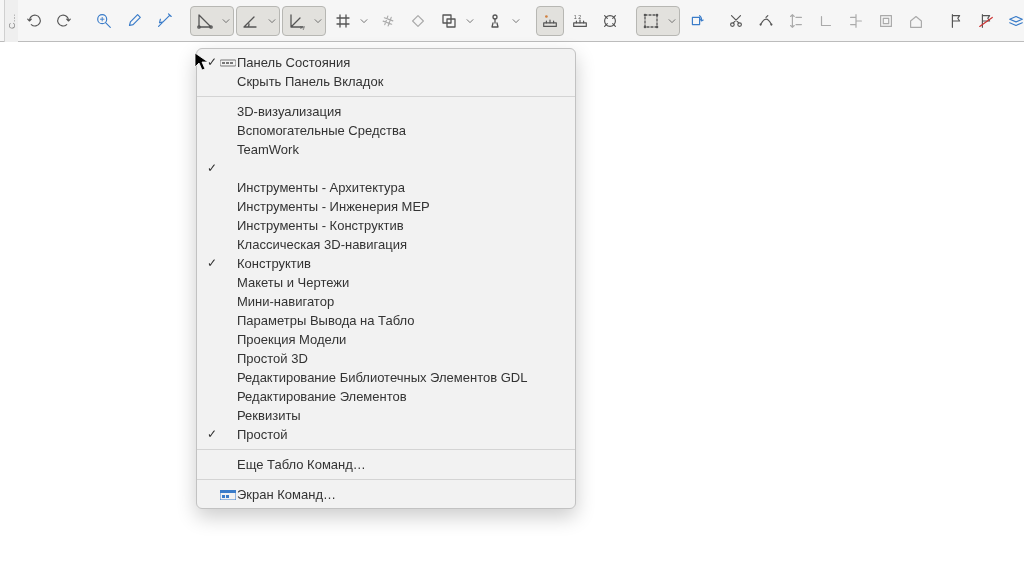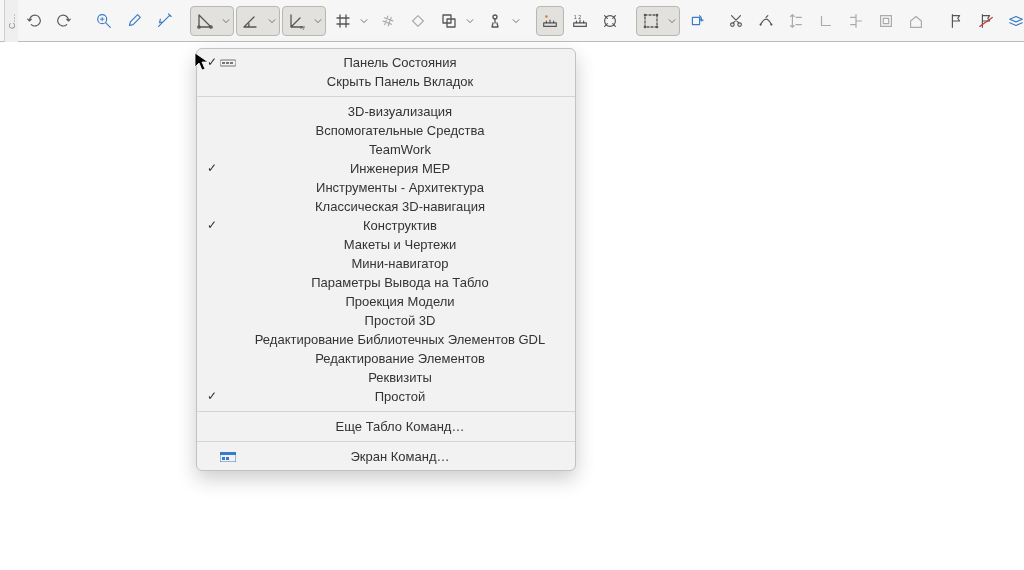--- a/index.html
+++ b/index.html
@@ -106,21 +106,21 @@
     text-align: center;
     font-size: 12px;
     color: #333;
   }
   .menu-item .mic {
     width: 18px;
     display: flex;
     align-items: center;
     justify-content: center;
   }
-  .menu-item .lbl { flex: 1; text-align: center; }
+  .menu-item .lbl { flex: 1; }
   .menu-sep {
     height: 1px;
     background: #d4d4d4;
     margin: 5px 0;
   }
 
   .cursor {
     position: absolute;
     top: 52px;
     left: 194px;
@@ -409,26 +409,35 @@
       <span class="lbl">Вспомогательные Средства</span>
     </div>
   <div class="menu-item">
       <span class="check"></span>
       <span class="mic"></span>
       <span class="lbl">TeamWork</span>
     </div>
   <div class="menu-item">
       <span class="check">✓</span>
       <span class="mic"></span>
-      <span class="lbl">Инженерия MEP</span>
     </div>
   <div class="menu-item">
       <span class="check"></span>
       <span class="mic"></span>
       <span class="lbl">Инструменты - Архитектура</span>
+    </div>
+  <div class="menu-item">
+      <span class="check"></span>
+      <span class="mic"></span>
+      <span class="lbl">Инструменты - Инженерия MEP</span>
+    </div>
+  <div class="menu-item">
+      <span class="check"></span>
+      <span class="mic"></span>
+      <span class="lbl">Инструменты - Конструктив</span>
     </div>
   <div class="menu-item">
       <span class="check"></span>
       <span class="mic"></span>
       <span class="lbl">Классическая 3D-навигация</span>
     </div>
   <div class="menu-item">
       <span class="check">✓</span>
       <span class="mic"></span>
       <span class="lbl">Конструктив</span>

